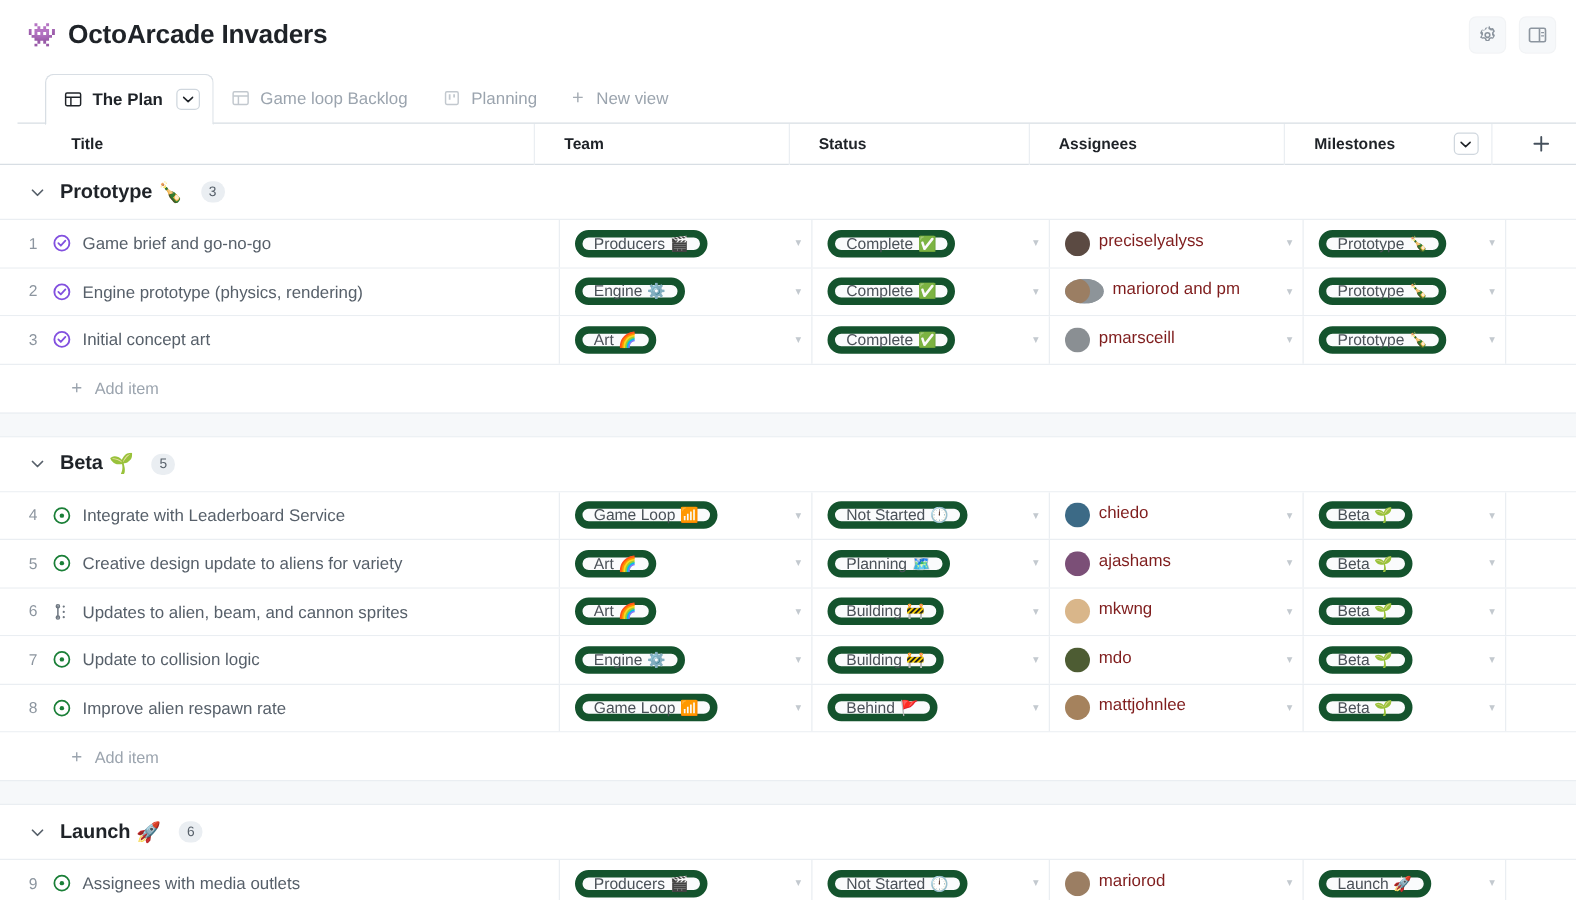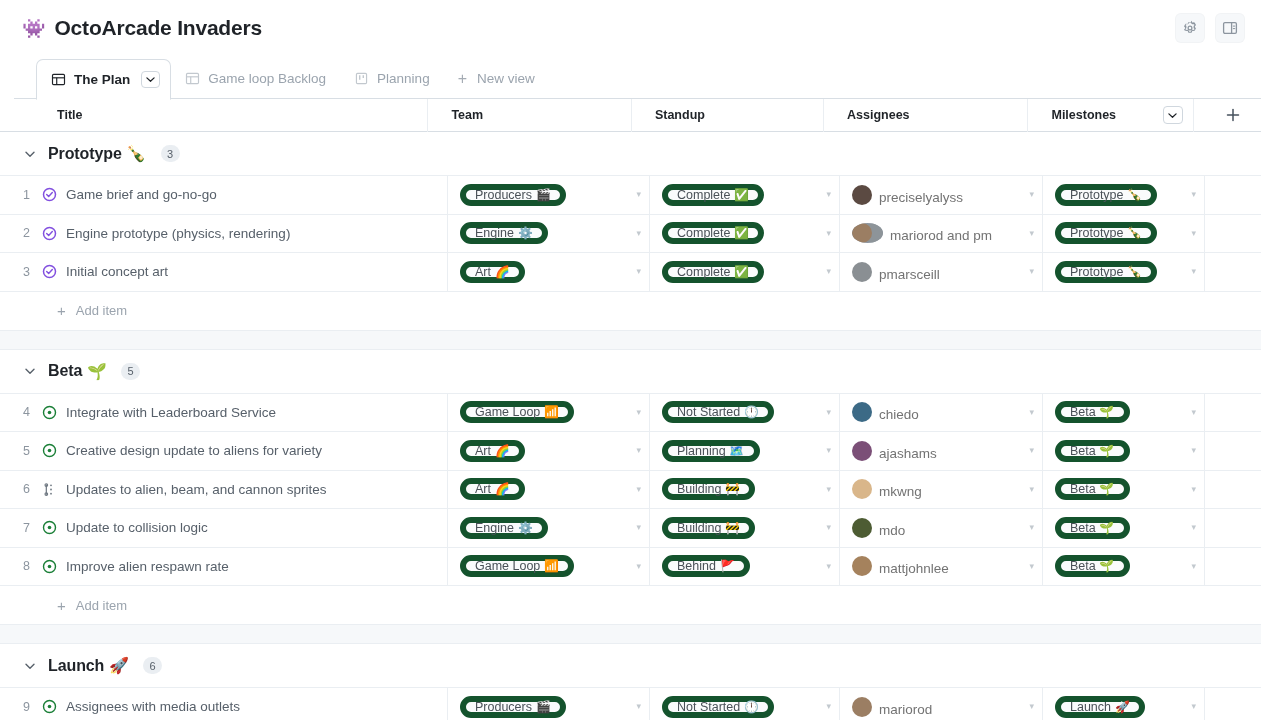--- a/index.html
+++ b/index.html
@@ -221,22 +221,22 @@
   .pill .em { font-size: 12px; line-height: 1; }
   .cell-caret {
     margin-left: auto;
     color: #c3c9cf;
     font-size: 9px;
     line-height: 1;
     flex: none;
     cursor: pointer;
   }
   .assignee {
-    display: flex; align-items: flex-end; gap: 7px;
-    font-size: 13.5px; color: #737373;
+    display: flex; align-items: flex-start; gap: 7px;
+    font-size: 13.5px; color: #7f1d1d;
     white-space: nowrap;
     overflow: hidden;
   }
   .avatar {
     width: 20px; height: 20px;
     border-radius: 50%;
     flex: none;
     background: #8c959f;
     overflow: hidden;
     position: relative;
@@ -348,21 +348,21 @@
 <div class="table">
 
   <div class="thead">
     <div class="th first col-title">
       <span>Title</span>
     </div>
     <div class="th col-team">
       <span>Team</span>
     </div>
     <div class="th col-status">
-      <span>Standup</span>
+      <span>Status</span>
     </div>
     <div class="th col-assignee">
       <span>Assignees</span>
     </div>
     <div class="th col-miles">
       <span>Milestones</span>
       <span class="th-caret">
         <svg width="9" height="9" viewBox="0 0 10 10">
             <path d="M1 3.2 L5 7 L9 3.2" fill="none" stroke="#1f2328" stroke-width="1.4" stroke-linecap="round" stroke-linejoin="round"></path>
           </svg>

